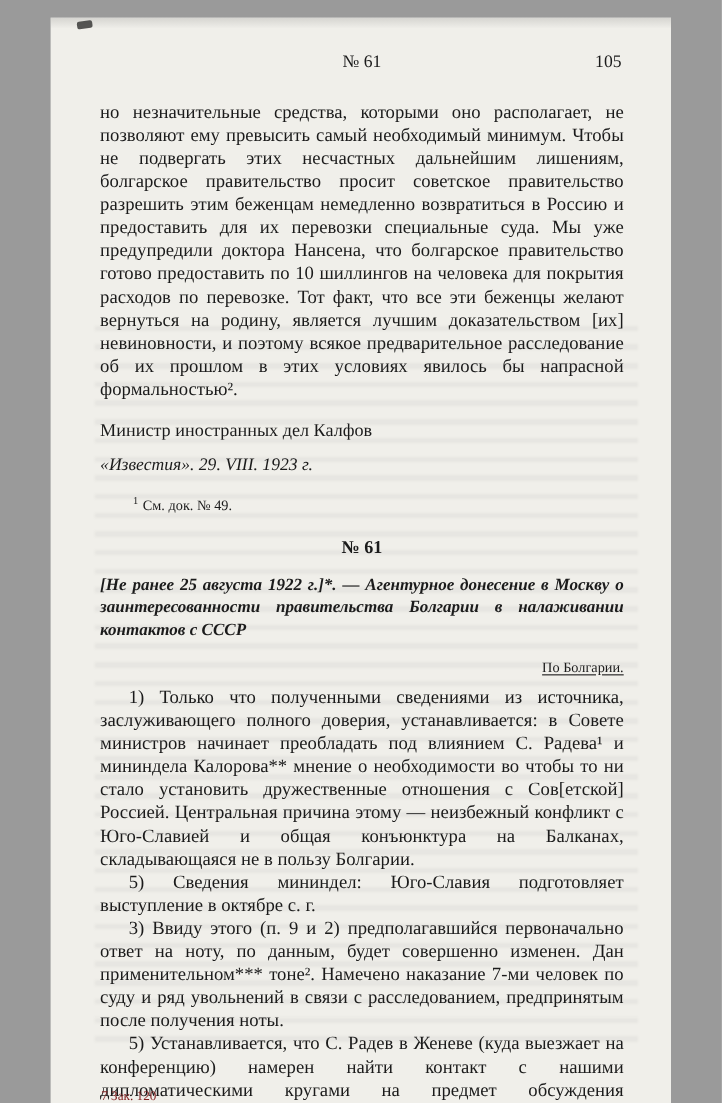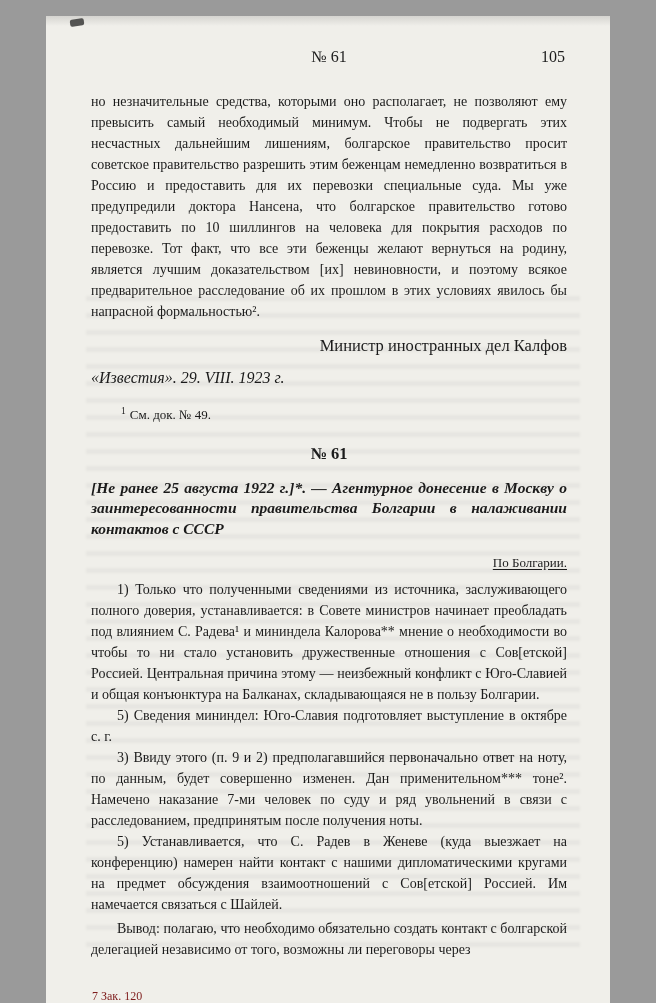--- a/index.html
+++ b/index.html
@@ -35,24 +35,24 @@
     pointer-events:none;
   }
   .content {
     position:absolute; left:45px; right:43px; top:32px;
   }
   .running-head { position:relative; height:20px; font-size:16px; }
   .running-head .doc-num { position:absolute; left:50%; transform:translateX(-50%); }
   .running-head .page-num { position:absolute; right:2px; }
 
   .body-text {
-    font-size:14px; line-height:21px; text-align:justify;
+    font-size:17px; line-height:21px; text-align:justify;
   }
   .prev-body { margin-top:23px; }
-  .signature { margin-top:9px; text-align:right; font-size:16.5px; }
+  .signature { margin-top:9px; text-align:left; font-size:16.5px; }
   .source { margin-top:13px; font-style:italic; font-size:16px; }
 
   .footnotes { margin-top:17px; margin-left:30px; font-size:13px; line-height:15.5px; }
   .footnote sup { font-size:9.5px; margin-right:4px; }
 
   .doc-number { margin-top:21px; text-align:center; font-weight:bold; font-size:16.5px; }
   .doc-heading {
     margin-top:14px; font-style:italic; font-weight:bold;
     font-size:15.5px; line-height:20.5px; text-align:justify;
   }

